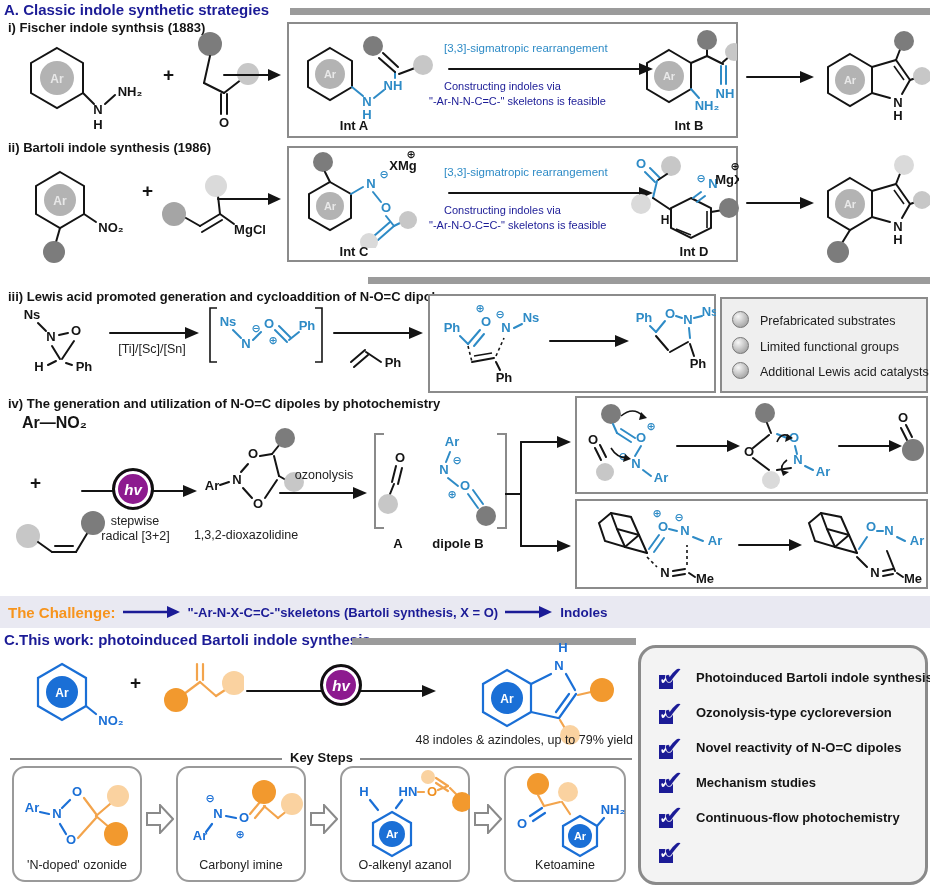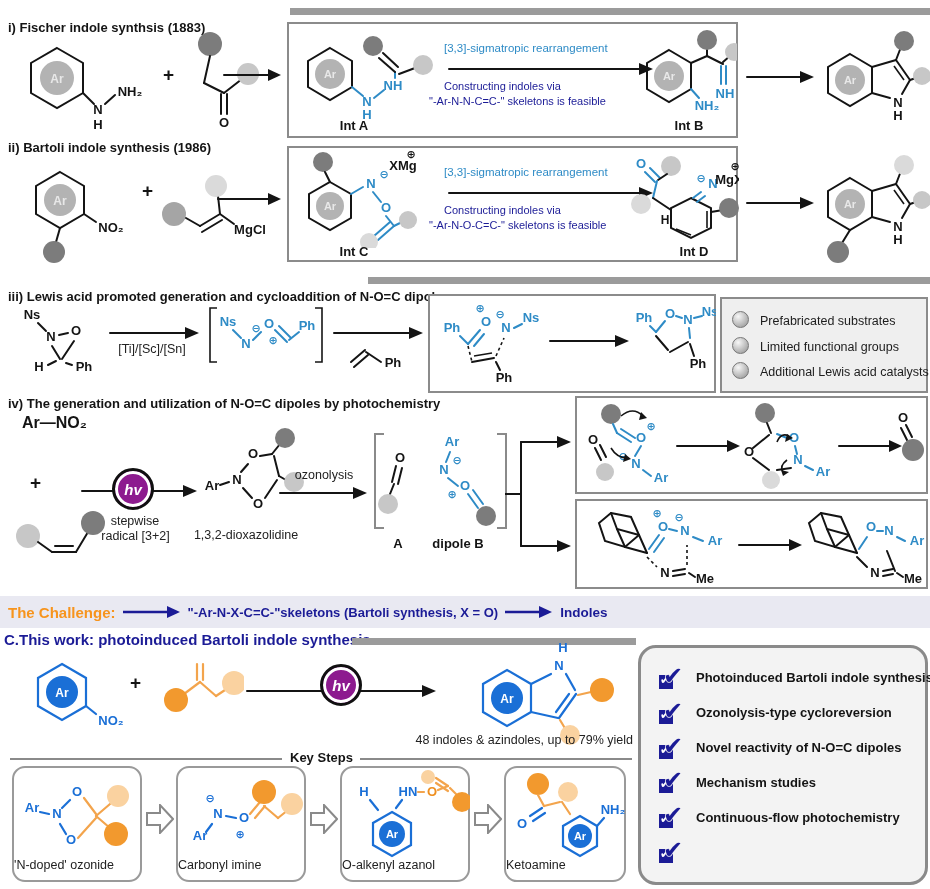--- a/index.html
+++ b/index.html
@@ -34,37 +34,38 @@
   .legend{background:#efefef;border:2px solid #8b8b8b;box-sizing:border-box;
           display:flex;flex-direction:column;justify-content:space-evenly;padding:4px 10px}
   .legrow{display:flex;align-items:flex-end;gap:11px}
   .legrow span.txt{font-size:12.5px;color:#1c1c1c;white-space:nowrap}
   .sphere{width:17px;height:17px;border-radius:50%;flex:0 0 17px;
           background:radial-gradient(circle at 35% 30%,#f7f7f7,#8f8f8f);border:1px solid #777;box-sizing:border-box}
   .banner{background:#e9e9f2;display:flex;align-items:center;padding-left:8px;gap:7px;box-sizing:border-box}
   .banner .ch-label{font-size:15px;font-weight:bold;color:#f7941d;white-space:nowrap}
   .banner .ch-txt{font-size:13px;font-weight:bold;color:#1b1b96;white-space:nowrap}
   .stepbox{border:2px solid #9a9a9a;border-radius:13px;background:#fff;box-sizing:border-box}
-  .stepcap{position:absolute;left:0;right:0;bottom:8px;font-size:12.5px;color:#222;white-space:nowrap}
+  .stepcap{position:absolute;left:0;right:0;bottom:8px;font-size:12.5px;color:#222;text-align:center;white-space:nowrap}
   .panel{border:3px solid #8a8a8a;border-radius:18px;background:#f3f3f3;box-sizing:border-box;
          display:flex;flex-direction:column;justify-content:space-evenly;padding:8px 0 8px 18px}
   .chkrow{display:flex;align-items:center;gap:13px}
   .chkrow .lbl{font-size:13px;font-weight:bold;color:#141414;white-space:nowrap}
   .chk{position:relative;width:24px;height:26px;flex:0 0 24px}
   .chk .bx{position:absolute;left:0;top:10px;width:14px;height:14px;background:#1b1b96}
   .chk .c1{position:absolute;left:1px;top:8px;color:#fff;font-size:12px;font-weight:bold}
   .chk .c2{position:absolute;left:4px;top:-3px;color:#1b1b96;font-size:24px;font-weight:bold;
            -webkit-text-stroke:1.5px #f3f3f3;paint-order:stroke}
   .ksline{background:#8a8a8a;height:2px}
 </style>
 </head>
 <body>
 
 <div id="fig">
 
+  <div class="abs hdr" style="left:4px;top:1px">A. Classic indole synthetic strategies</div>
   <div class="abs bar" style="left:290px;top:8px;width:640px;height:7px"></div>
   <div class="abs sub" style="left:8px;top:20px">i) Fischer indole synthsis (1883)</div>
 
   <svg class="abs" style="left:12px;top:36px" width="150" height="96">
     <polygon class="sk" points="45,12 71,27 71,57 45,72 19,57 19,27"></polygon>
     <circle class="car" cx="45" cy="42" r="17"></circle>
     <text class="fg t12" x="45" y="47" text-anchor="middle">Ar</text>
     <line class="sk" x1="71" y1="57" x2="82" y2="68"></line>
     <text class="fk t13" x="86" y="78" text-anchor="middle">N</text>
     <text class="fk t13" x="86" y="93" text-anchor="middle">H</text>

